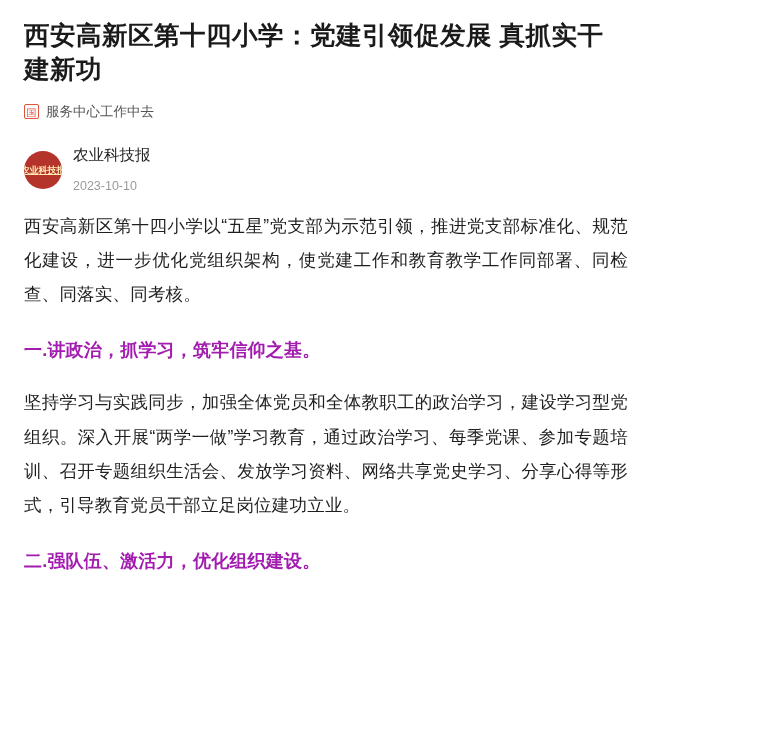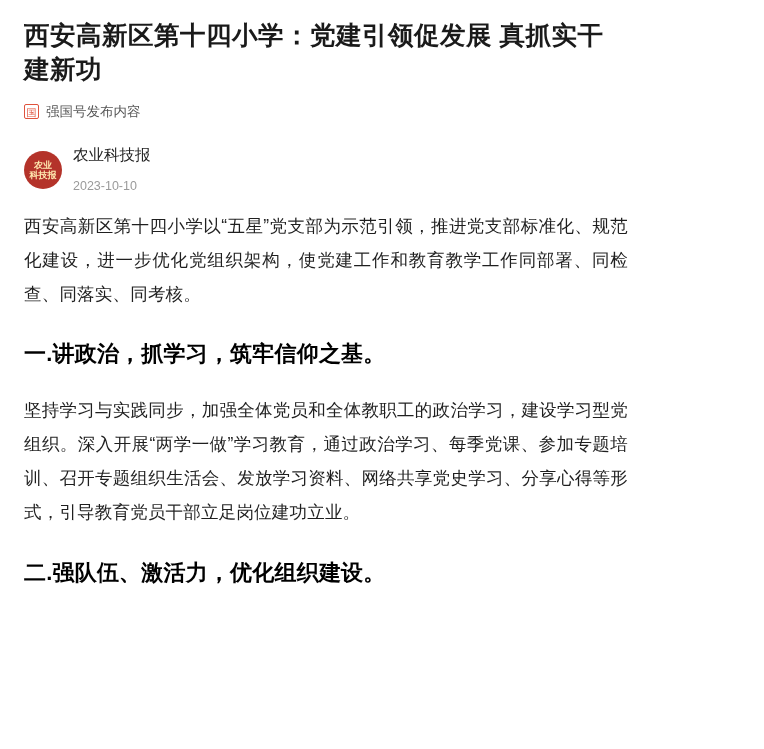--- a/index.html
+++ b/index.html
@@ -60,27 +60,27 @@
   .avatar {
     width: 38px;
     height: 38px;
     border-radius: 50%;
     background: #b4332a;
     color: #ffe9b0;
     font-size: 9px;
     line-height: 10px;
     font-weight: bold;
     display: flex;
-    flex-direction: column;
     align-items: center;
     justify-content: center;
     letter-spacing: 0px;
     flex: none;
     overflow: hidden;
     text-align: left;
+    text-decoration: underline;
   }
   .avatar span { display: block; white-space: nowrap; }
   .author-meta {
     margin-left: 11px;
     flex: 1 1 auto;
   }
   .author-name {
     font-size: 15.5px;
     color: #222222;
     line-height: 20px;
@@ -109,39 +109,39 @@
   p.para {
     font-size: 17.5px;
     line-height: 1.95;
     color: #1f1f1f;
     margin: 0 0 22px 0;
     text-align: justify;
     letter-spacing: 0.2px;
     padding: 0 2px;
   }
   p.heading {
-    font-size: 22px;
+    font-size: 18px;
     line-height: 1.9;
     font-weight: bold;
-    color: #000000;
+    color: #a21caf;
     margin: 0 0 18px 0;
     padding: 0 2px;
     letter-spacing: 0.2px;
   }
 </style>
 </head>
 <body>
 
 <div class="page">
 
   <h1 class="article-title">西安高新区第十四小学：党建引领促发展  真抓实干建新功</h1>
 
   <div class="source-row">
     <div class="source-badge">国</div>
-    <div class="source-text">强国号发布内容</div>
+    <div class="source-text">服务中心工作中去</div>
   </div>
 
   <div class="author-row">
     <div class="avatar">
       <span>农业</span>
       <span>科技报</span>
     </div>
     <div class="author-meta">
       <div class="author-name">农业科技报</div>
       <div class="author-date">2023-10-10</div>

